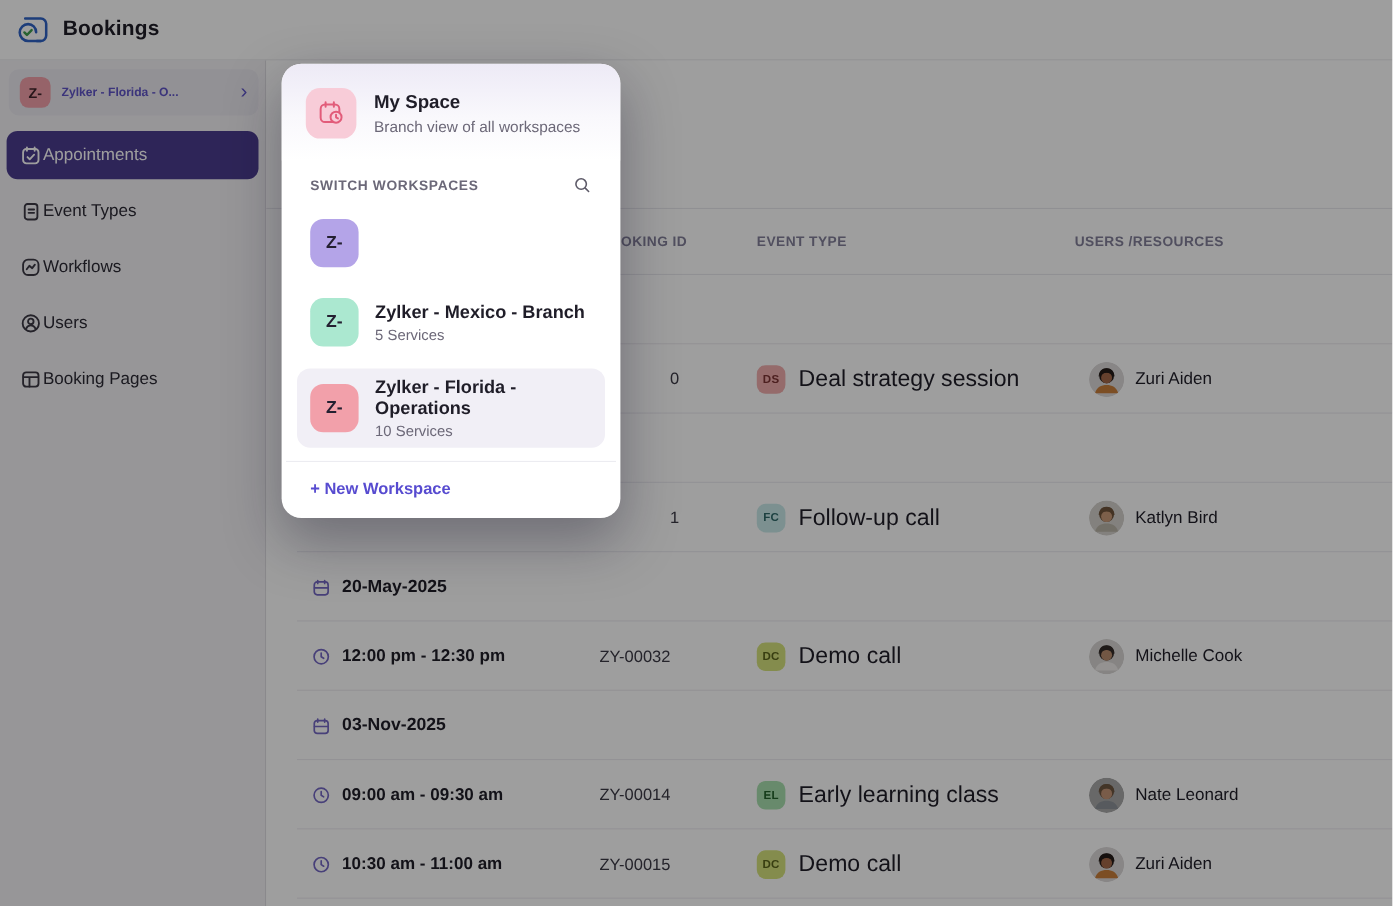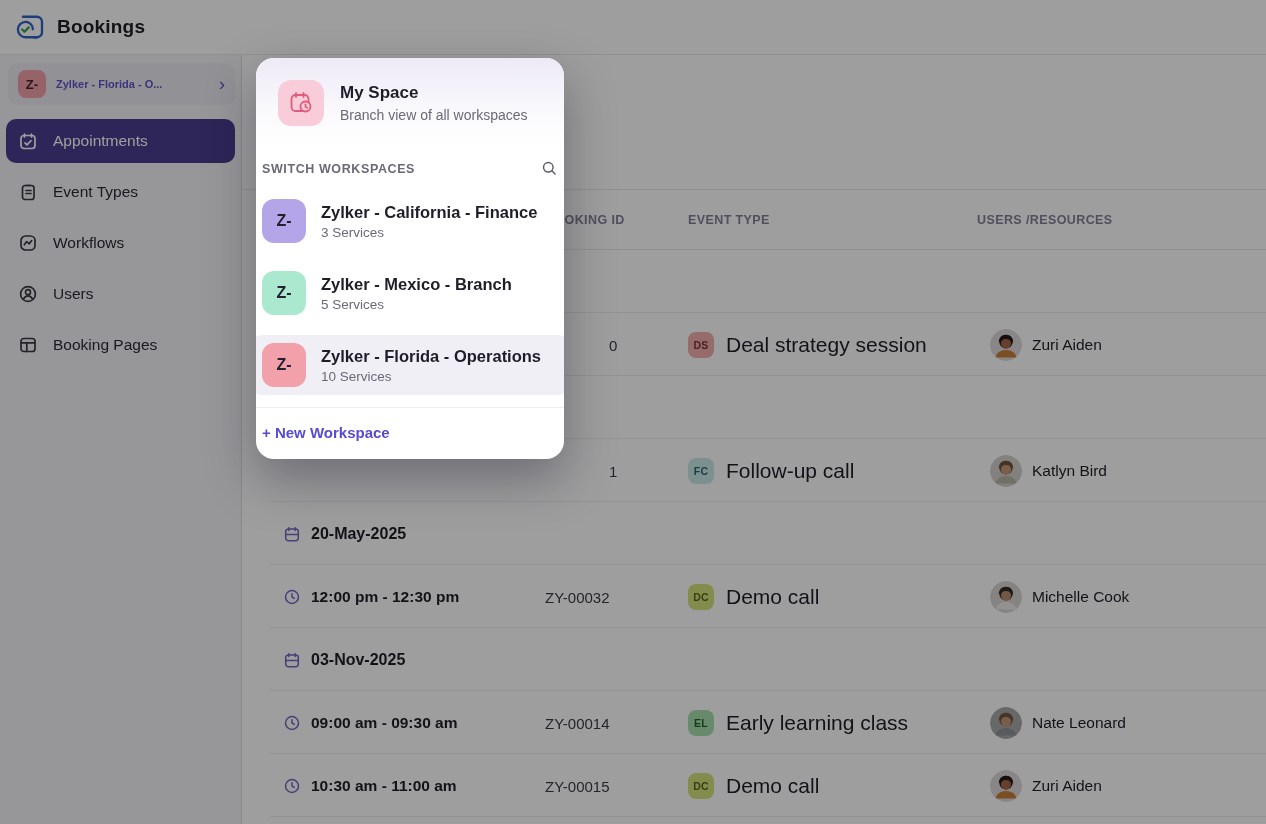--- a/index.html
+++ b/index.html
@@ -15,21 +15,21 @@
   
   .sidebar{position:absolute;left:0;top:55px;bottom:0;width:242px;background:#f4f3f6;
            border-right:1px solid #dddbe2;box-sizing:border-box;}
   .ws-chip{margin:8px 6px 0 8px;height:42px;background:#eceaf1;border-radius:9px;
            display:flex;align-items:center;gap:10px;padding:0 10px;cursor:pointer;}
   .ws-chip .mini-av{width:28px;height:28px;border-radius:8px;display:flex;align-items:center;justify-content:center;
            font-size:13px;font-weight:700;color:#40252b;}
   .ws-chip .ws-label{font-size:11px;font-weight:600;color:#5f54c7;white-space:nowrap;overflow:hidden;}
   .ws-chip .chev{margin-left:auto;color:#5f54c7;font-size:19px;line-height:1;padding-bottom:2px;}
   .nav{margin-top:14px;}
-  .nav-item{height:44px;margin:0 6px 7px 6px;border-radius:10px;display:flex;align-items:center;gap:14px;
+  .nav-item{height:44px;margin:0 6px 7px 6px;border-radius:10px;display:flex;align-items:center;
             padding:0 12px;font-size:15.5px;color:#2c2a35;cursor:pointer;}
   .nav-item .nicon{width:21px;height:21px;color:#3c3945;display:flex;}
   .nav-item.active{background:#4b3c8f;color:#fff;}
   .nav-item.active .nicon{color:#fff;}
 
   
   .content{position:absolute;left:242px;top:55px;right:0;bottom:0;background:#fff;}
   .toolbar{height:135px;border-bottom:1px solid #e9e8ee;box-sizing:border-box;}
   .thead{position:relative;height:60px;}
   .thead::after{content:"";position:absolute;left:28px;right:0;bottom:0;height:1px;background:#e9e8ee;}
@@ -57,21 +57,21 @@
 
   
   .popover{position:absolute;left:256px;top:58px;width:308px;background:#fff;border-radius:18px;z-index:50;
            box-shadow:0 20px 50px rgba(20,16,40,.35);overflow:hidden;}
   .pop-head{display:flex;align-items:center;gap:16px;padding:22px 22px 20px 22px;
             background:linear-gradient(180deg,#edeaf6 0%,#f9f8fc 55%,#ffffff 100%);cursor:pointer;}
   .myspace-ic{width:46px;height:46px;border-radius:13px;background:#f8ccd8;display:flex;align-items:center;
               justify-content:center;color:#e25c7a;flex:0 0 auto;}
   .pop-head .t1{font-size:17px;font-weight:700;color:#1f1d28;}
   .pop-head .t2{font-size:14px;color:#6c6878;margin-top:4px;}
-  .pop-body{padding:0 6px;}
+  .pop-body{padding:0 26px;}
   .sect-row{display:flex;align-items:center;justify-content:space-between;margin:14px 0 14px 0;}
   .sect-label{font-size:12.5px;font-weight:600;letter-spacing:.6px;color:#6b6878;}
   .search-ic{width:17px;height:17px;color:#5d5a68;cursor:pointer;display:flex;}
   .ws-row{display:flex;align-items:center;gap:15px;padding:8px 12px;margin:0 -12px 12px -12px;border-radius:12px;cursor:pointer;}
   .ws-row.selected{background:#f1eff6;}
   .ws-av{width:44px;height:44px;border-radius:12px;display:flex;align-items:center;justify-content:center;
          font-size:16px;font-weight:700;color:#242031;flex:0 0 auto;}
   .ws-name{font-size:16.5px;font-weight:600;color:#1f1d28;}
   .ws-sub{font-size:13.5px;color:#6c6878;margin-top:3px;}
   .pop-div{height:1px;background:#ececf1;margin:2px -22px 0 -22px;}
@@ -325,24 +325,20 @@
         <span class="search-ic">
           <svg viewBox="0 0 20 20" width="17" height="17" fill="none" stroke="currentColor" stroke-width="1.7" stroke-linecap="round">
             <circle cx="8.6" cy="8.6" r="5.6"></circle>
               <path d="M13 13l3.6 3.6"></path>
           </svg>
         </span>
       </div>
       <div id="ws-list">
   <div class="ws-row">
     <span class="ws-av" style="background: rgb(180, 164, 232);">Z-</span>
-    <span>
-      <div class="ws-name">Zylker - California - Finance</div>
-      <div class="ws-sub">3 Services</div>
-    </span>
   </div>
 
   <div class="ws-row">
     <span class="ws-av" style="background: rgb(171, 232, 208);">Z-</span>
     <span>
       <div class="ws-name">Zylker - Mexico - Branch</div>
       <div class="ws-sub">5 Services</div>
     </span>
   </div>
 

